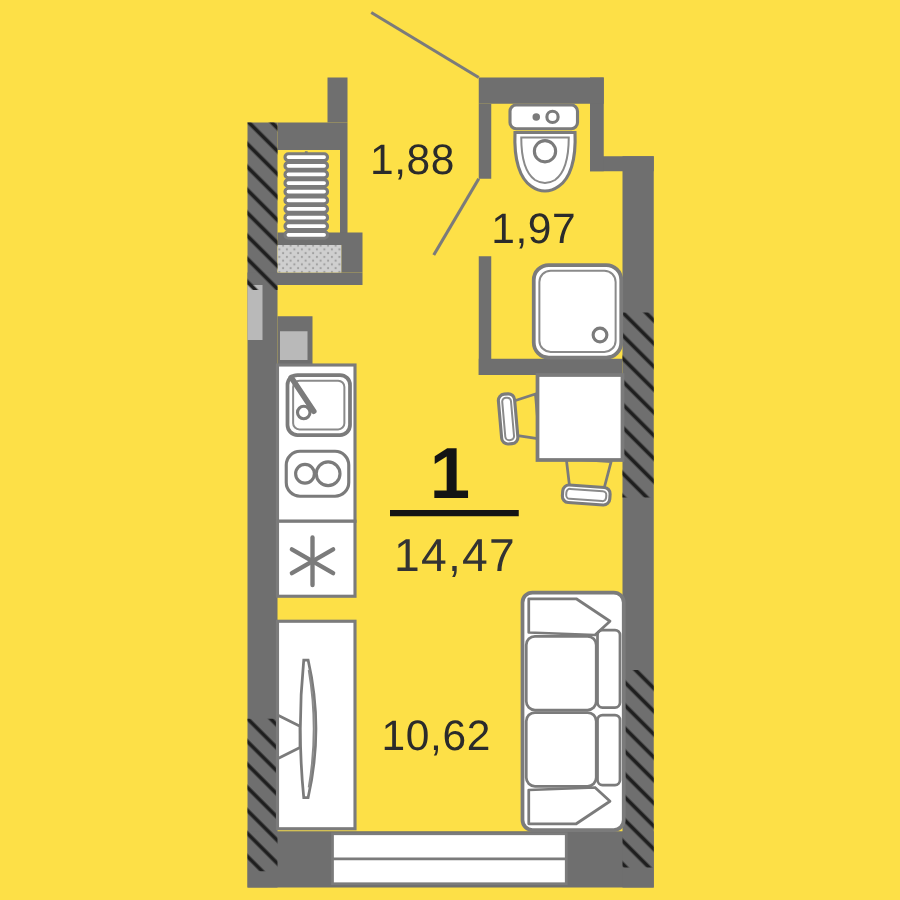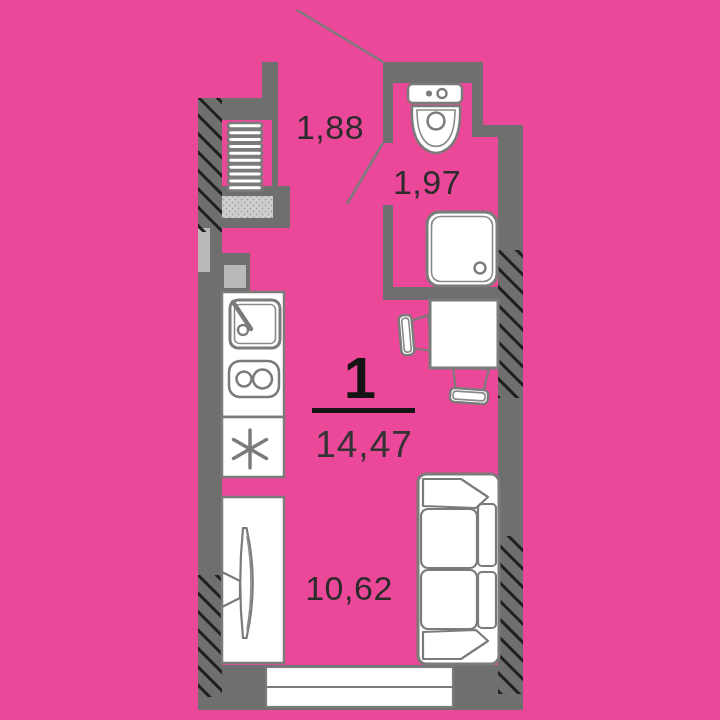--- a/index.html
+++ b/index.html
@@ -1,16 +1,16 @@
 <!DOCTYPE html>
 <html><head>
 <meta charset="utf-8">
 <style>
   html,body{margin:0;padding:0;background:#ffffff;}
-  .canvas{position:relative;width:720px;height:720px;background:#ec4899;overflow:hidden;
+  .canvas{position:relative;width:720px;height:720px;background:#fde047;overflow:hidden;
           font-family:"Liberation Sans", sans-serif;}
   svg{display:block;}
   .wall{fill:#6f6f6f;}
   .light{fill:#b9b9b9;}
   .furn{fill:#ffffff;stroke:#7b7b7b;stroke-width:2.5;}
   .furn3{fill:#ffffff;stroke:#7b7b7b;stroke-width:3;}
   .furn-thin{fill:none;stroke:#8a8a8a;stroke-width:1.6;}
   .lineonly{fill:none;stroke:#7b7b7b;stroke-width:2.2;stroke-linejoin:round;}
   .doorline{stroke:#7b7b7b;stroke-width:2.5;fill:none;}
   .area-label{font-size:34px;fill:#2b2b2b;text-anchor:middle;letter-spacing:0.5px;}

